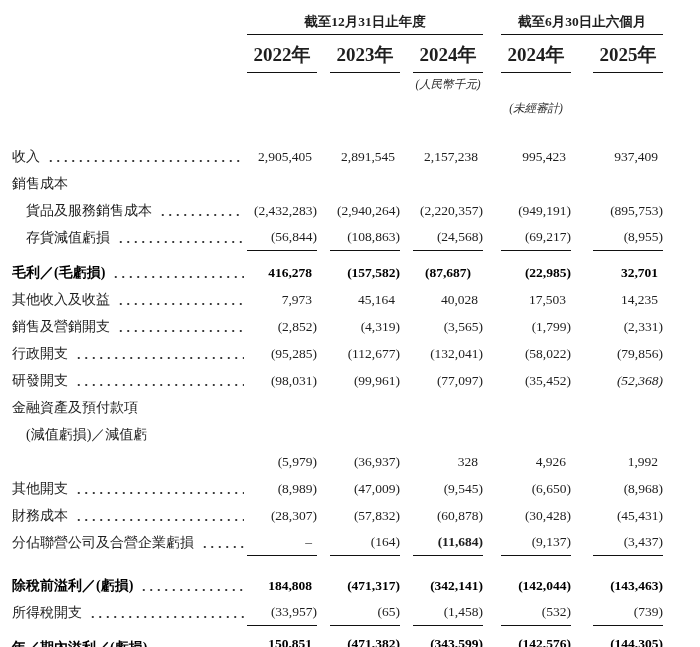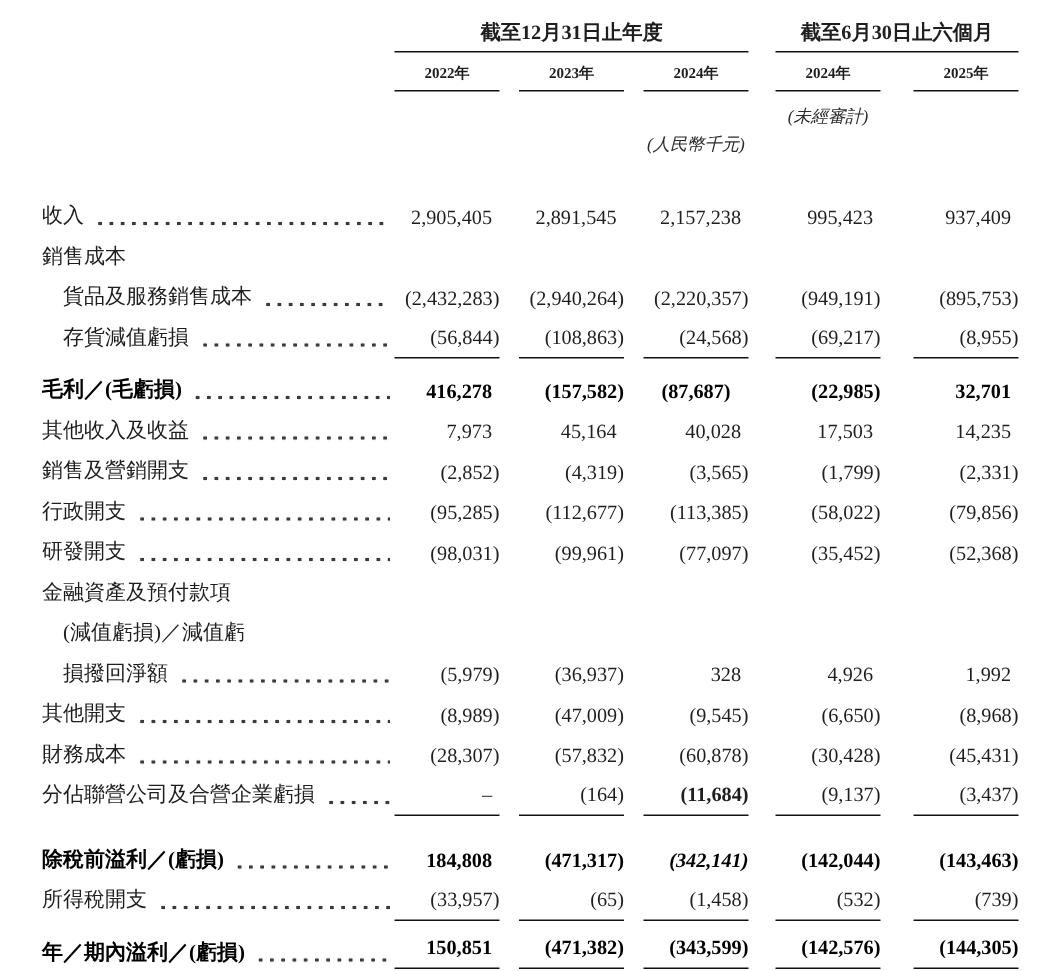--- a/index.html
+++ b/index.html
@@ -2,33 +2,33 @@
 <html><head>
 <meta charset="utf-8">
 <style>
   html,body{margin:0;padding:0;background:#ffffff;}
   body{
     width:700px;height:647px;overflow:hidden;
     font-family:"Liberation Serif","DejaVu Serif",serif;
     color:#1e1e1e;
     -webkit-font-smoothing:antialiased;
   }
-  .page{position:relative;width:700px;height:523px;padding:14px 0 0 28px;box-sizing:border-box;}
+  .page{position:relative;width:700px;height:523px;padding:14px 0 0 12px;box-sizing:border-box;}
   .grid{display:grid;grid-template-columns:235px 70px 13px 70px 13px 70px 18px 70px 22px 70px;}
 
   
   .hrow1 .ghdr{
     font-weight:700;font-size:13.5px;text-align:center;white-space:nowrap;
     padding-bottom:4px;border-bottom:1.3px solid #111;line-height:1.2;
   }
   .g1{grid-column:2/7;}
   .g2{grid-column:8/11;}
   .hrow2{margin-top:7px;}
   .hrow2 .year{
-    font-weight:700;font-size:10px;text-align:center;white-space:nowrap;
+    font-weight:700;font-size:19px;text-align:center;white-space:nowrap;
     padding-bottom:4px;border-bottom:1.3px solid #111;
   }
   .y1{grid-column:2;} .y2{grid-column:4;} .y3{grid-column:6;} .y4{grid-column:8;} .y5{grid-column:10;}
   .hrow3{margin-top:4px;}
   .hrow4{margin-top:9px;}
   .note{
     font-style:italic;font-size:11.5px;text-align:center;white-space:nowrap;color:#2a2a2a;
   }
   .n1{grid-column:6;} .n2{grid-column:8;}
 
@@ -67,26 +67,26 @@
   </div>
 
   <div class="grid hrow2">
     <div class="year y1">2022年</div>
     <div class="year y2">2023年</div>
     <div class="year y3">2024年</div>
     <div class="year y4">2024年</div>
     <div class="year y5">2025年</div>
   </div>
 
+  <div class="grid hrow3">
+    <div class="note n1">(人民幣千元)</div>
+  </div>
+
   <div class="grid hrow4">
     <div class="note n2">(未經審計)</div>
-  </div>
-
-  <div class="grid hrow3">
-    <div class="note n1">(人民幣千元)</div>
   </div>
 
   <div id="rows">
       <div class="grid trow">
         <div class="cell label">
           <span class="lbl">收入</span>
           <span class="leader"></span>
         </div>
         <div class="cell val pos" style="grid-column: 2;">2,905,405</div>
         <div class="cell val pos" style="grid-column: 4;">2,891,545</div>
@@ -154,50 +154,46 @@
         <div class="cell val" style="grid-column: 8;">(1,799)</div>
         <div class="cell val" style="grid-column: 10;">(2,331)</div>
       </div>
       <div class="grid trow">
         <div class="cell label">
           <span class="lbl">行政開支</span>
           <span class="leader"></span>
         </div>
         <div class="cell val" style="grid-column: 2;">(95,285)</div>
         <div class="cell val" style="grid-column: 4;">(112,677)</div>
-        <div class="cell val" style="grid-column: 6;">(113,385)</div>
+        <div class="cell val" style="grid-column: 6;">(132,041)</div>
         <div class="cell val" style="grid-column: 8;">(58,022)</div>
         <div class="cell val" style="grid-column: 10;">(79,856)</div>
       </div>
       <div class="grid trow">
         <div class="cell label">
           <span class="lbl">研發開支</span>
           <span class="leader"></span>
         </div>
         <div class="cell val" style="grid-column: 2;">(98,031)</div>
         <div class="cell val" style="grid-column: 4;">(99,961)</div>
         <div class="cell val" style="grid-column: 6;">(77,097)</div>
         <div class="cell val" style="grid-column: 8;">(35,452)</div>
-        <div class="cell val" style="grid-column: 10;">(52,368)</div>
+        <div class="cell val" style="grid-column: 10; font-style: italic;">(52,368)</div>
       </div>
       <div class="grid trow">
         <div class="cell label">
           <span class="lbl">金融資產及預付款項</span>
         </div>
       </div>
       <div class="grid trow">
         <div class="cell label ind">
           <span class="lbl">(減值虧損)／減值虧</span>
         </div>
       </div>
       <div class="grid trow">
-        <div class="cell label ind">
-          <span class="lbl">損撥回淨額</span>
-          <span class="leader"></span>
-        </div>
         <div class="cell val" style="grid-column: 2;">(5,979)</div>
         <div class="cell val" style="grid-column: 4;">(36,937)</div>
         <div class="cell val pos" style="grid-column: 6;">328</div>
         <div class="cell val pos" style="grid-column: 8;">4,926</div>
         <div class="cell val pos" style="grid-column: 10;">1,992</div>
       </div>
       <div class="grid trow">
         <div class="cell label">
           <span class="lbl">其他開支</span>
           <span class="leader"></span>
@@ -230,21 +226,21 @@
         <div class="cell val" style="grid-column: 8;">(9,137)</div>
         <div class="cell val" style="grid-column: 10;">(3,437)</div>
       </div>
       <div class="grid trow bold">
         <div class="cell label">
           <span class="lbl">除稅前溢利／(虧損)</span>
           <span class="leader"></span>
         </div>
         <div class="cell val pos" style="grid-column: 2; margin-top: 14px;">184,808</div>
         <div class="cell val" style="grid-column: 4;">(471,317)</div>
-        <div class="cell val" style="grid-column: 6; font-style: italic;">(342,141)</div>
+        <div class="cell val" style="grid-column: 6;">(342,141)</div>
         <div class="cell val" style="grid-column: 8;">(142,044)</div>
         <div class="cell val" style="grid-column: 10;">(143,463)</div>
       </div>
       <div class="grid trow rule">
         <div class="cell label">
           <span class="lbl">所得稅開支</span>
           <span class="leader"></span>
         </div>
         <div class="cell val" style="grid-column: 2;">(33,957)</div>
         <div class="cell val" style="grid-column: 4;">(65)</div>

